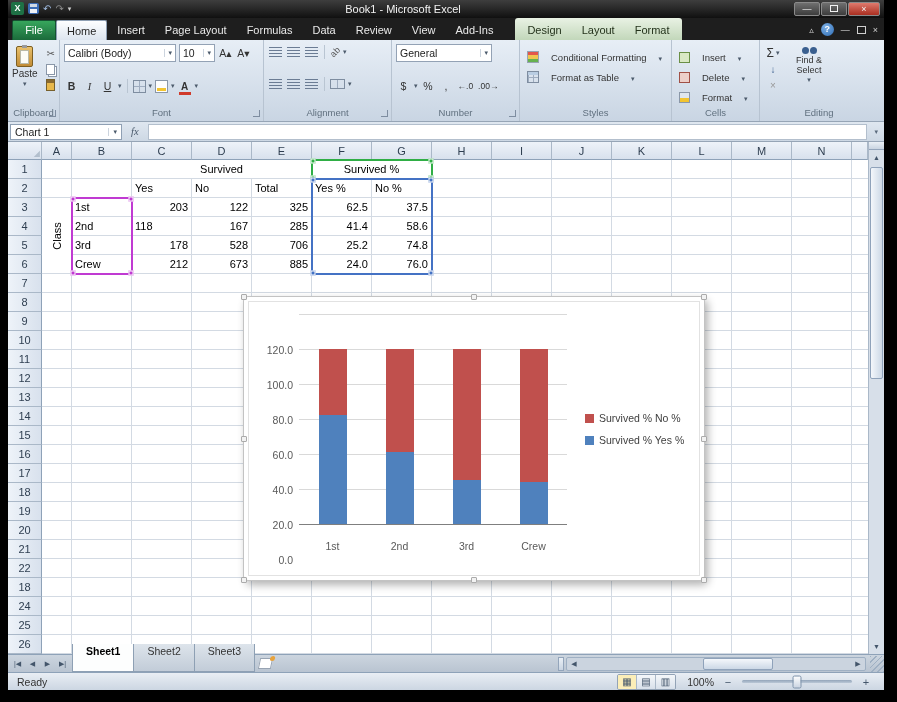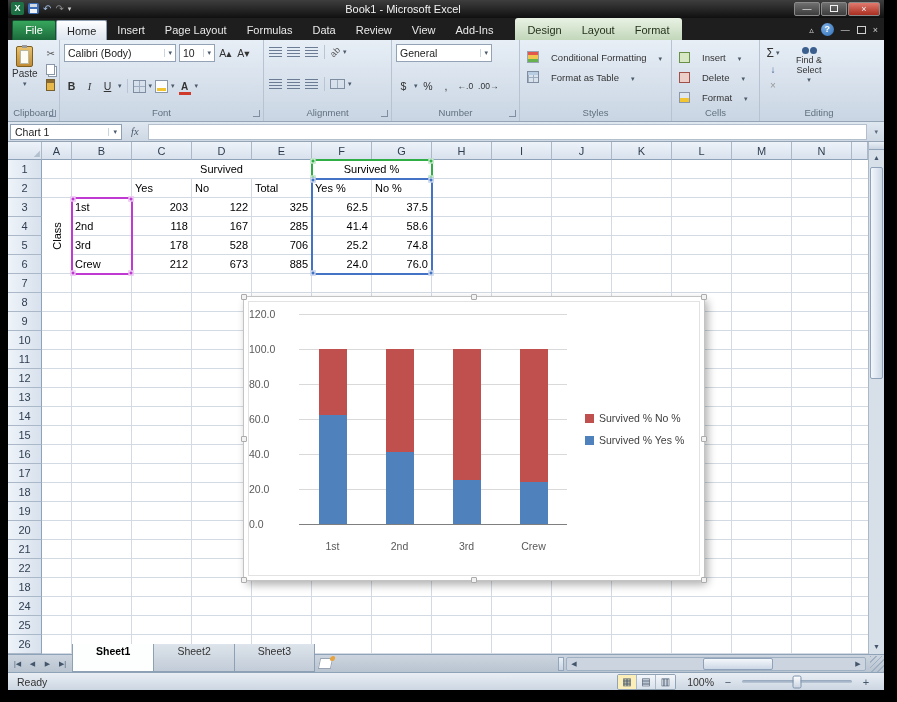--- a/index.html
+++ b/index.html
@@ -106,40 +106,40 @@
 .sel{position:absolute;border:2px solid;}
 .sel-handle{position:absolute;width:5px;height:5px;border:1px solid #fff;transform:translate(-50%,-50%);}
 .sel-handle[style*="left: 0%"], .sel-handle[style*="left:0%"]{}
 
 
 .chart-frame{position:absolute;left:235px;top:154px;width:462px;height:285px;background:#fff;border:1px solid #c3c3c3;border-radius:5px;box-shadow:3px 4px 9px rgba(0,0,0,.3);z-index:6;}
 .chart-inner{position:absolute;left:4px;top:4px;right:4px;bottom:4px;border:1px solid #e2e2e2;background:#fff;overflow:hidden;}
 .cf-handle{position:absolute;width:6px;height:6px;background:#f2f2f2;border:1px solid #ababab;border-radius:1px;z-index:7;}
 .cgrid{position:absolute;height:1px;background:#d9d9d9;}
 .caxis{position:absolute;height:1px;background:#7f7f7f;}
-.cytick{position:absolute;left:0;width:44px;text-align:left;font-size:10.5px;color:#595959;}
+.cytick{position:absolute;left:0;width:44px;text-align:right;font-size:10.5px;color:#595959;margin-top:36px;}
 .cbar{position:absolute;}
 .cxlab{position:absolute;text-align:center;font-size:10.5px;color:#595959;}
 .clegend{position:absolute;left:336px;top:110px;}
 .clegrow{display:flex;align-items:center;gap:5px;margin-bottom:10px;}
 .clegsw{width:9px;height:9px;display:inline-block;}
 .cleglab{font-size:10.5px;color:#404040;white-space:nowrap;}
 
 
 .vscroll{position:absolute;right:0;top:0;width:16px;height:512px;background:#d7dfe9;border-left:1px solid #aab8c8;z-index:8;}
 .vs-split{height:8px;background:linear-gradient(#eaf0f6,#c9d4e1);border-bottom:1px solid #93a5bb;}
 .vs-btn{height:15px;text-align:center;font-size:7px;color:#44566b;line-height:15px;}
 .vs-btn.down{position:absolute;bottom:0;left:0;right:0;}
 .vs-thumb{position:absolute;left:1px;right:1px;top:25px;height:212px;background:linear-gradient(90deg,#f4f7fb,#ccd8e6);border:1px solid #8fa2ba;border-radius:2px;}
 
 
 .sheetbar{position:absolute;left:0;top:654px;right:0;height:18px;background:linear-gradient(#ccd5df,#b9c4d1);border-top:1px solid #8ea2b8;display:flex;align-items:center;padding-left:2px;font-size:10.5px;}
 .nav-btn{width:15px;text-align:center;font-size:7px;color:#44566b;}
 .stabs{display:flex;align-items:flex-end;height:100%;margin-left:2px;}
-.stab{height:28px;line-height:15px;padding:0 23px;border:1px solid #8ea0b4;border-top:none;background:linear-gradient(#dde4eb,#c2ccd8);color:#333;margin-right:-1px;}
+.stab{height:28px;line-height:15px;padding:0 13px;border:1px solid #8ea0b4;border-top:none;background:linear-gradient(#dde4eb,#c2ccd8);color:#333;margin-right:-1px;}
 .stab.active{background:#fdfefe;font-weight:bold;color:#000;}
 .ins-tab{width:22px;display:flex;align-items:center;justify-content:center;height:100%;}
 .ins-ic{width:13px;height:11px;background:#fff;border:1px solid #98a4b3;transform:skewX(-12deg);position:relative;}
 .ins-ic:after{content:"";position:absolute;right:-3px;top:-3px;width:5px;height:5px;border-radius:50%;background:#e8a33d;}
 .sheetbar .spacer{flex:1;}
 .tab-split{width:6px;height:14px;background:linear-gradient(#eaf0f6,#c9d4e1);border:1px solid #93a5bb;margin-right:2px;}
 .hscroll{display:flex;align-items:center;height:14px;width:300px;background:#cbd4df;border:1px solid #9fb0c3;border-radius:2px;margin-right:4px;}
 .hs-btn{width:14px;text-align:center;font-size:7px;color:#44566b;}
 .hs-track{position:relative;flex:1;height:100%;}
 .hs-thumb{position:absolute;left:45%;width:70px;top:0;bottom:0;background:linear-gradient(#f4f7fb,#ccd8e6);border:1px solid #8fa2ba;border-radius:2px;}
@@ -477,21 +477,21 @@
             <td class="cell"></td>
             <td class="cell"></td>
             <td class="cell"></td>
             <td class="cell"></td>
             <td class="cell"></td>
             <td class="cell stub"></td>
           </tr>
           <tr>
             <td class="rowhead">4</td>
             <td class="cell">2nd</td>
-            <td class="cell" style="text-align: right;">118</td>
+            <td class="cell" style="text-align: left;">118</td>
             <td class="cell" style="text-align: right;">167</td>
             <td class="cell" style="text-align: right;">285</td>
             <td class="cell" style="text-align: right;">41.4</td>
             <td class="cell" style="text-align: right;">58.6</td>
             <td class="cell"></td>
             <td class="cell"></td>
             <td class="cell"></td>
             <td class="cell"></td>
             <td class="cell"></td>
             <td class="cell"></td>

